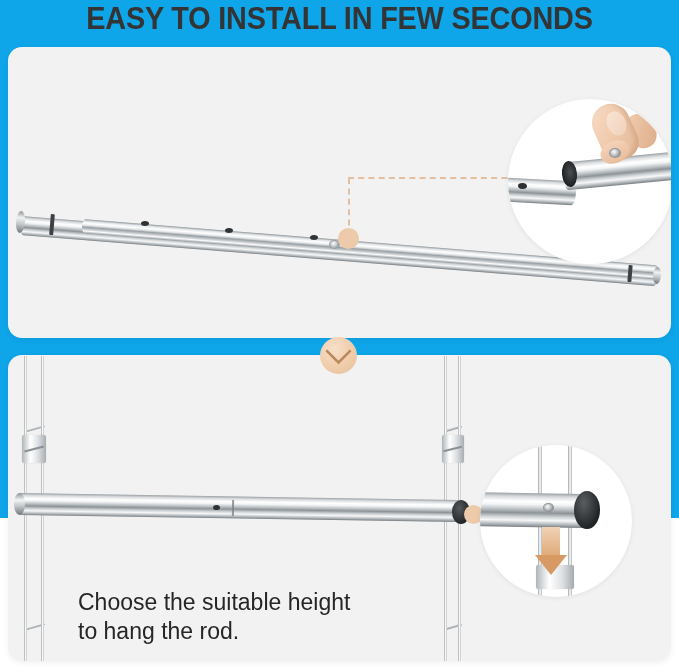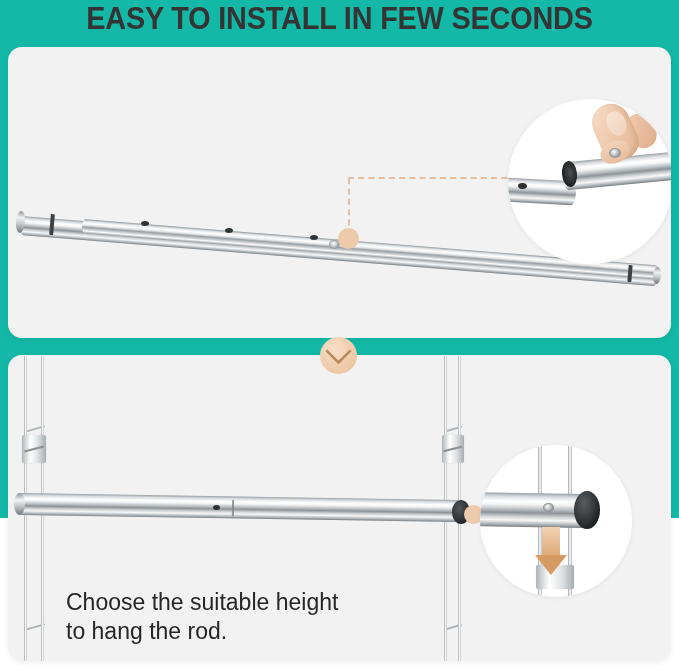--- a/index.html
+++ b/index.html
@@ -3,21 +3,21 @@
 <meta charset="utf-8">
 <style>
   html,body{margin:0;padding:0;}
   body{
     width:679px;height:671px;
     background:#ffffff;
     font-family:"Liberation Sans", sans-serif;
     overflow:hidden;
     position:relative;
   }
-  .stage{position:relative;width:679px;height:518px;background:#14b8a6;}
+  .stage{position:relative;width:679px;height:518px;background:#0ea5e9;}
 
   
   .title{
     position:absolute;left:0;top:1px;width:679px;
     text-align:center;
     font-family:"Liberation Sans", sans-serif;
     font-weight:bold;
     font-size:31px;
     line-height:36px;
     letter-spacing:-0.2px;
@@ -50,21 +50,21 @@
     position:absolute;
     font-family:"Liberation Sans", sans-serif;
     font-size:23px;
     line-height:29px;
     color:#262626;
     white-space:pre-line;
     letter-spacing:0px;
     z-index:40;
   }
   #caption-1{left:66px;top:256px;}
-  #caption-2{left:66px;top:588px;}
+  #caption-2{left:78px;top:588px;}
 
   
   .inset-circle{
     position:absolute;
     border-radius:50%;
     background:#ffffff;
     overflow:hidden;
     z-index:25;
   }
   #inset-1{left:500px;top:52px;width:165px;height:165px;

